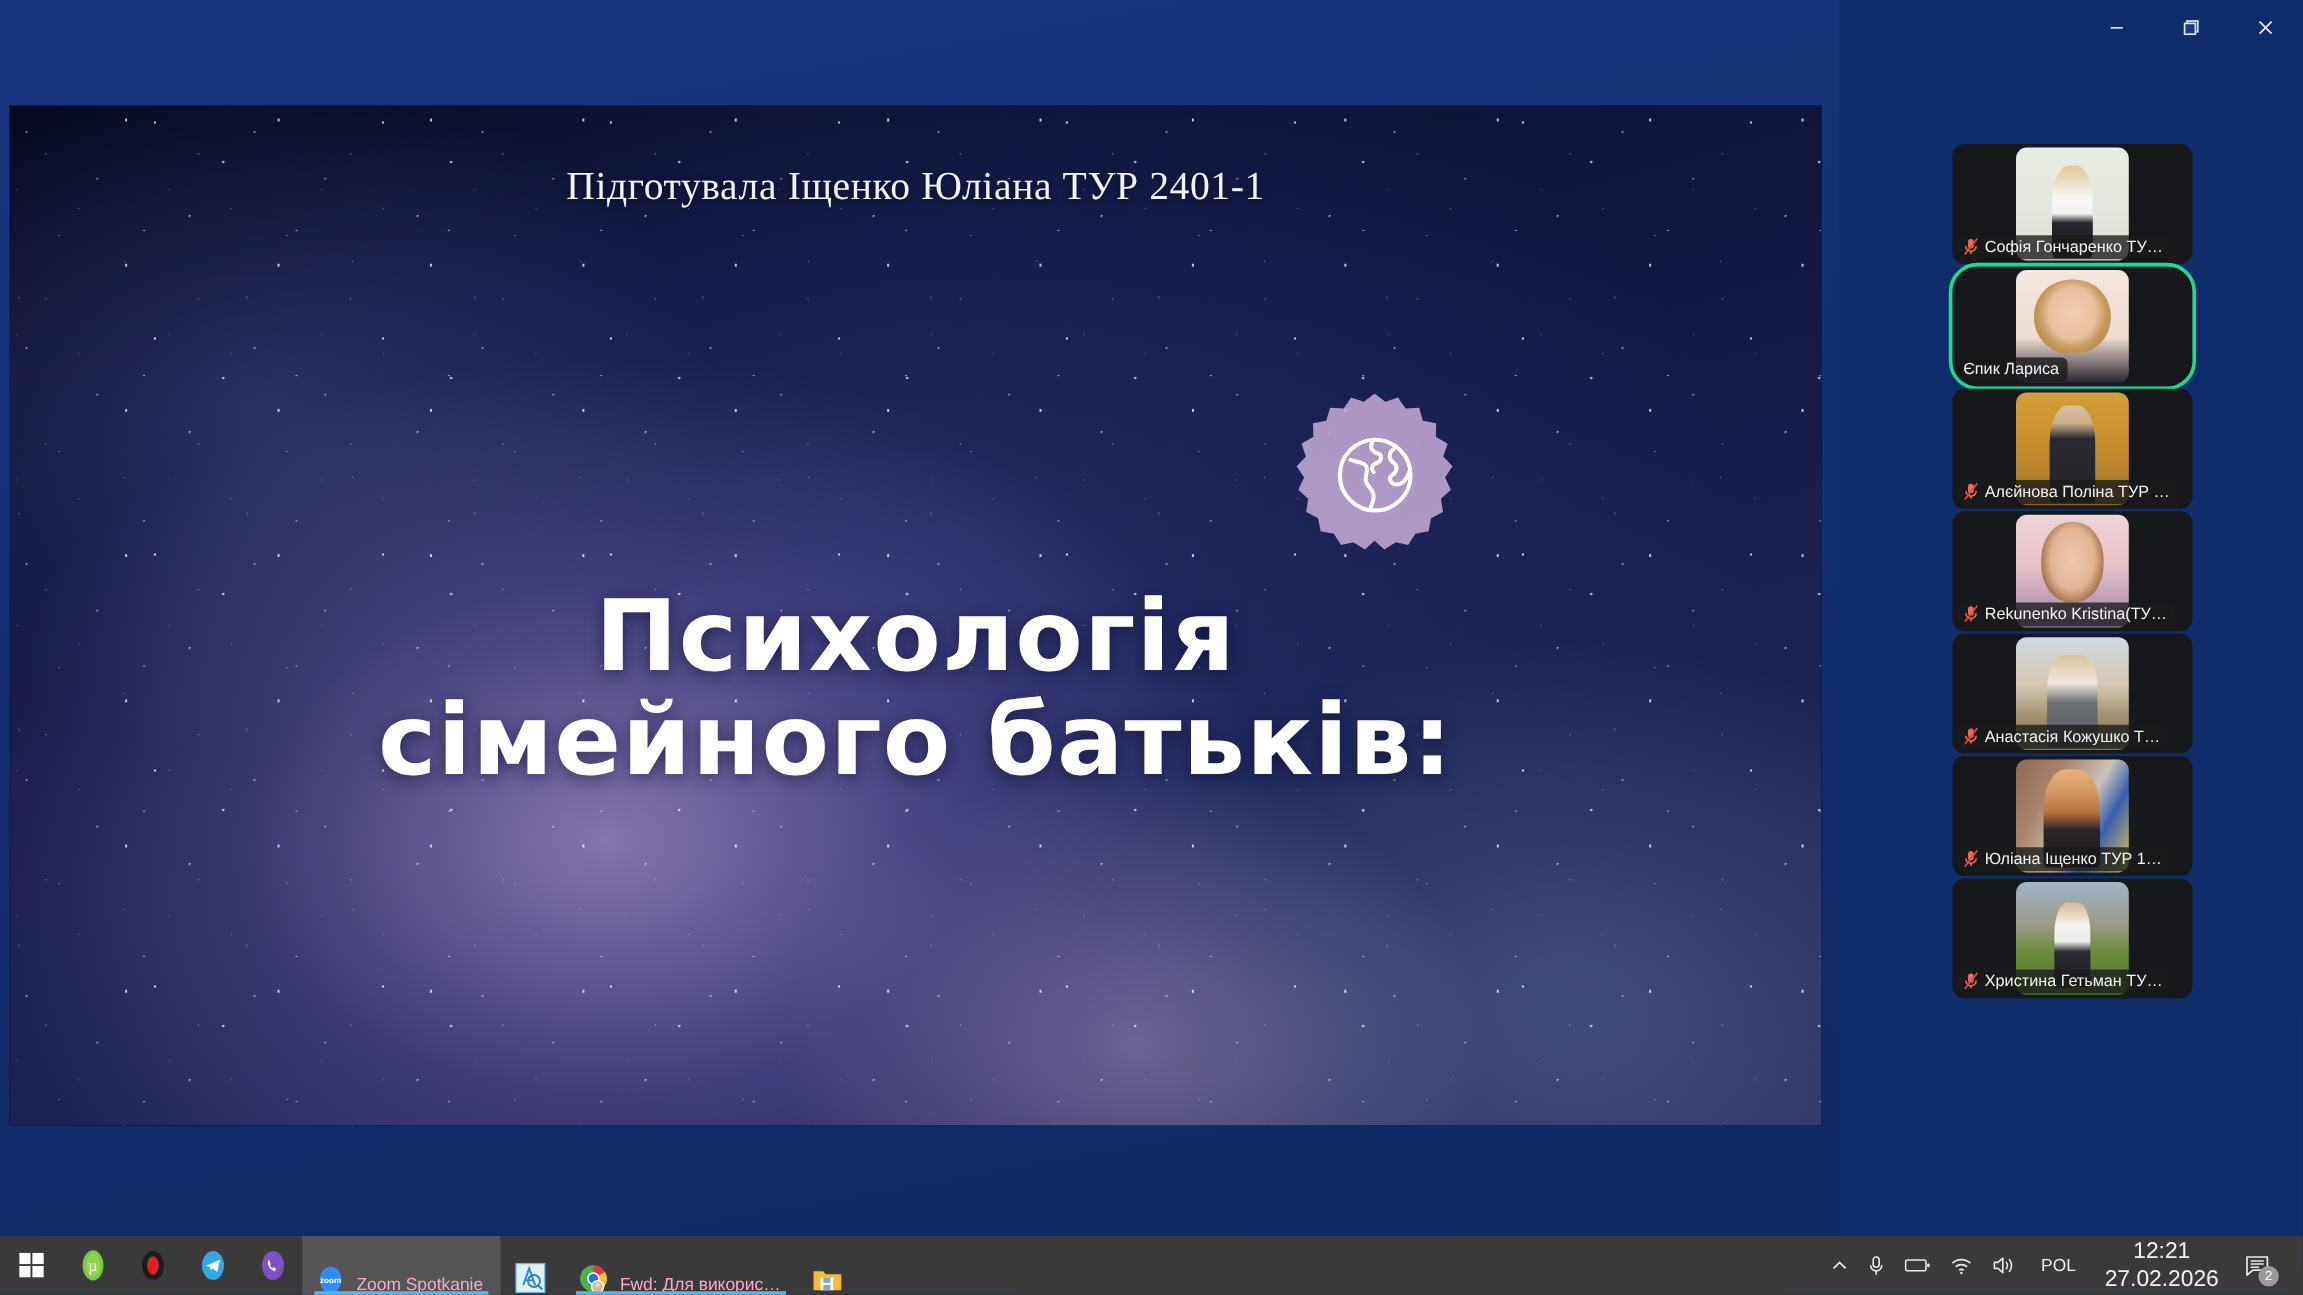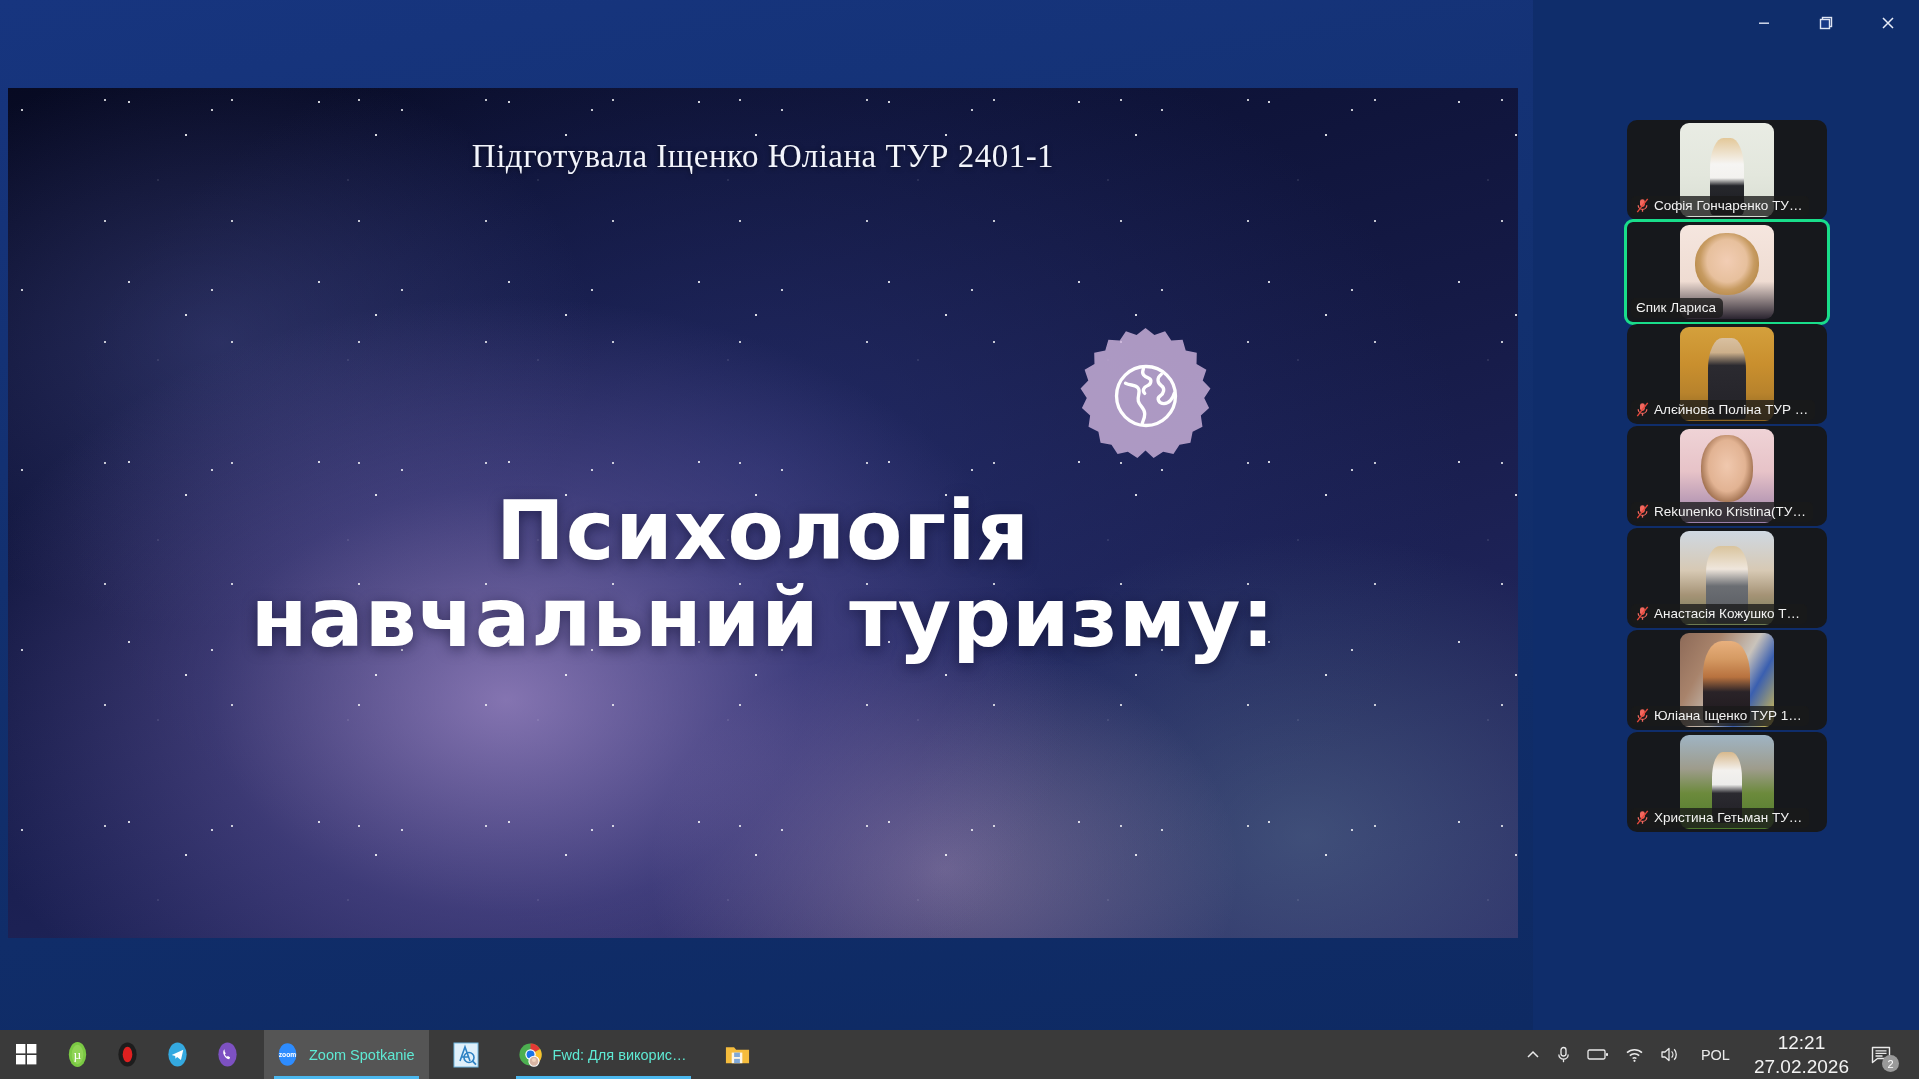--- a/index.html
+++ b/index.html
@@ -139,21 +139,21 @@
     position: relative;
     width: 200px; height: 100px;
     background: #16181c;
     border-radius: 10px;
     margin-bottom: 2px;
     overflow: hidden;
   }
   .ptile.active {
     outline: 3px solid #19dd8a;
     outline-offset: 0px;
-    border-radius: 6px;
+    border-radius: 21px;
   }
   .ptile .pvideo {
     position: absolute; left: 50%; top: 3px;
     transform: translateX(-50%);
     width: 94px; height: 94px;
     border-radius: 9px;
     overflow: hidden;
   }
   .ptile .pname {
     position: absolute; left: 4px; bottom: 4px;
@@ -201,26 +201,25 @@
     background: #3a3a3a;
     display: flex; align-items: stretch;
   }
   #start-btn {
     width: 52px; display: flex; align-items: center; justify-content: center;
   }
   .tb-icon {
     width: 50px; display: flex; align-items: center; justify-content: center;
   }
   .tb-task {
-    display: flex; align-items: center; gap: 9px;
+    display: flex; align-items: flex-end; gap: 9px;
     padding: 0 14px 0 11px;
     position: relative;
-    color: #5eead4; font-size: 14.5px;
+    color: #f9a8d4; font-size: 14.5px;
     white-space: nowrap;
-    margin-left: 12px;
   }
   .tb-task.active { background: #555555; }
   .tb-task.active::after {
     content: ""; position: absolute; left: 0; right: 0; bottom: 0; height: 3px;
     background: #4cb9ef;
   }
   .tb-task.underline::after {
     content: ""; position: absolute; left: 10px; right: 10px; bottom: 0; height: 3px;
     background: #4cb9ef;
   }
@@ -284,21 +283,21 @@
       <svg width="82" height="82" viewBox="0 0 64 64">
         <circle cx="32" cy="32" r="23" fill="none" stroke="#ffffff" stroke-width="2.6"></circle>
         <path d="M16 22 C20 24 24 23 26 26 C28 29 25 32 26 36 C27 40 31 41 31 46 C31 50 29 52 29 54" fill="none" stroke="#ffffff" stroke-width="2.6" stroke-linecap="round" stroke-linejoin="round"></path>
         <path d="M30 11 C28 15 31 17 34 18 C37 19 36 23 33 24 C30 25 29 28 31 30" fill="none" stroke="#ffffff" stroke-width="2.6" stroke-linecap="round" stroke-linejoin="round"></path>
         <path d="M44 15 C40 18 41 22 44 24 C47 26 46 30 43 32 C40 34 42 38 46 38 C50 38 53 34 54 30" fill="none" stroke="#ffffff" stroke-width="2.6" stroke-linecap="round" stroke-linejoin="round"></path>
       </svg>
     </div>
 
     <div id="slide-title">
       <div>Психологія</div>
-      <div>навчальний туризму:</div>
+      <div>сімейного батьків:</div>
     </div>
 
 
   </div>
 
   <div id="participants">
 
     <div class="ptile">
       <div class="pvideo th-sofia"></div>
       <div class="pname">

